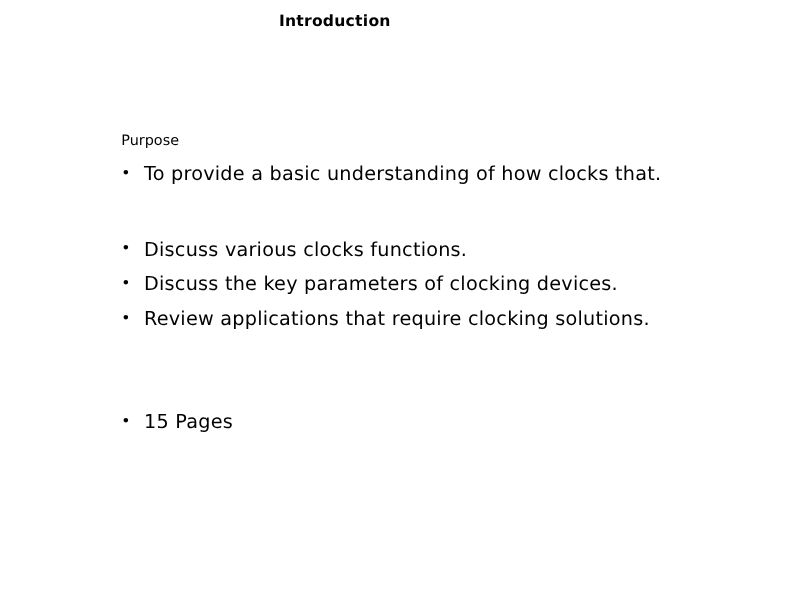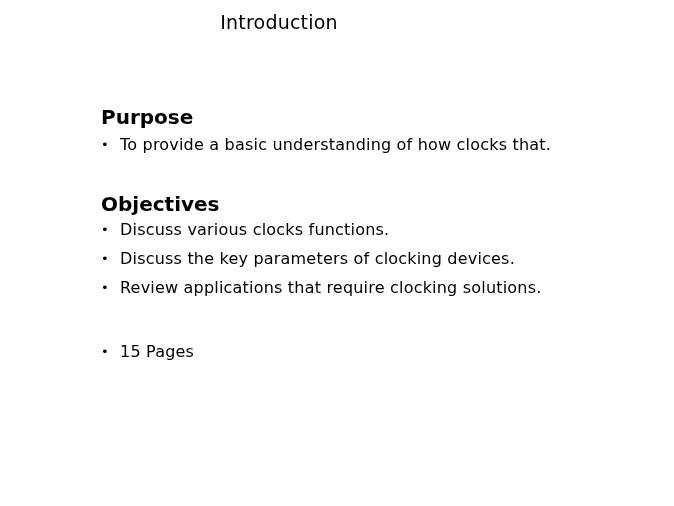--- a/index.html
+++ b/index.html
@@ -1,39 +1,38 @@
 <!DOCTYPE html>
 <html><head>
   <meta charset="utf-8">
   <style>
     html, body { margin: 0; padding: 0; background: #ffffff; }
     body { width: 674px; height: 506px; position: relative; overflow: hidden;
       font-family: "DejaVu Sans", sans-serif; color: #000000; }
     .title { position: absolute; top: 11px; left: 0; width: 558px; text-align: center;
-      font-weight: normal; font-size: 19px; letter-spacing: 0.2px; }
+      font-weight: bold; font-size: 13px; letter-spacing: 0.2px; }
     .section { position: absolute; left: 101px; }
-    .heading { font-weight: bold; font-size: 20px; height: 22px; line-height: 22px; }
+    .heading { font-weight: normal; font-size: 12px; height: 22px; line-height: 22px; }
     .bullet { font-size: 16px; height: 29px; line-height: 29px; display: flex; letter-spacing: 0.2px; }
     .dot { width: 19px; font-size: 13px; }
   </style>
 </head>
 <body>
 
 <div class="title">Introduction</div>
 
 <div class="section" style="top:106px">
   <div class="heading">Purpose</div>
   <div class="bullet" style="margin-top:2px">
     <span class="dot">•</span>
     <span>To provide a basic understanding of how clocks that.</span>
   </div>
 </div>
 
 <div class="section" style="top:193px">
-  <div class="heading">Objectives</div>
   <div class="bullet">
     <span class="dot">•</span>
     <span>Discuss various clocks functions.</span>
   </div>
   <div class="bullet">
     <span class="dot">•</span>
     <span>Discuss the key parameters of clocking devices.</span>
   </div>
   <div class="bullet">
     <span class="dot">•</span>

